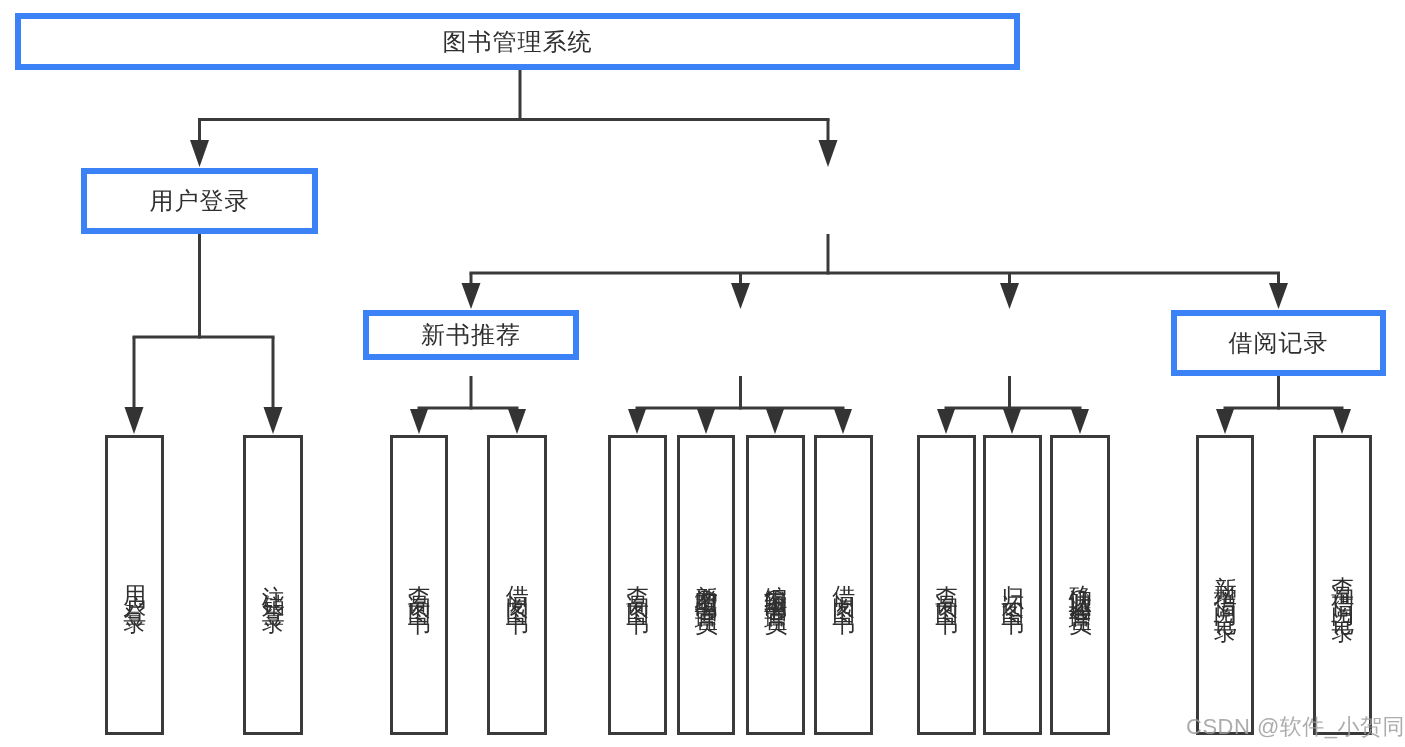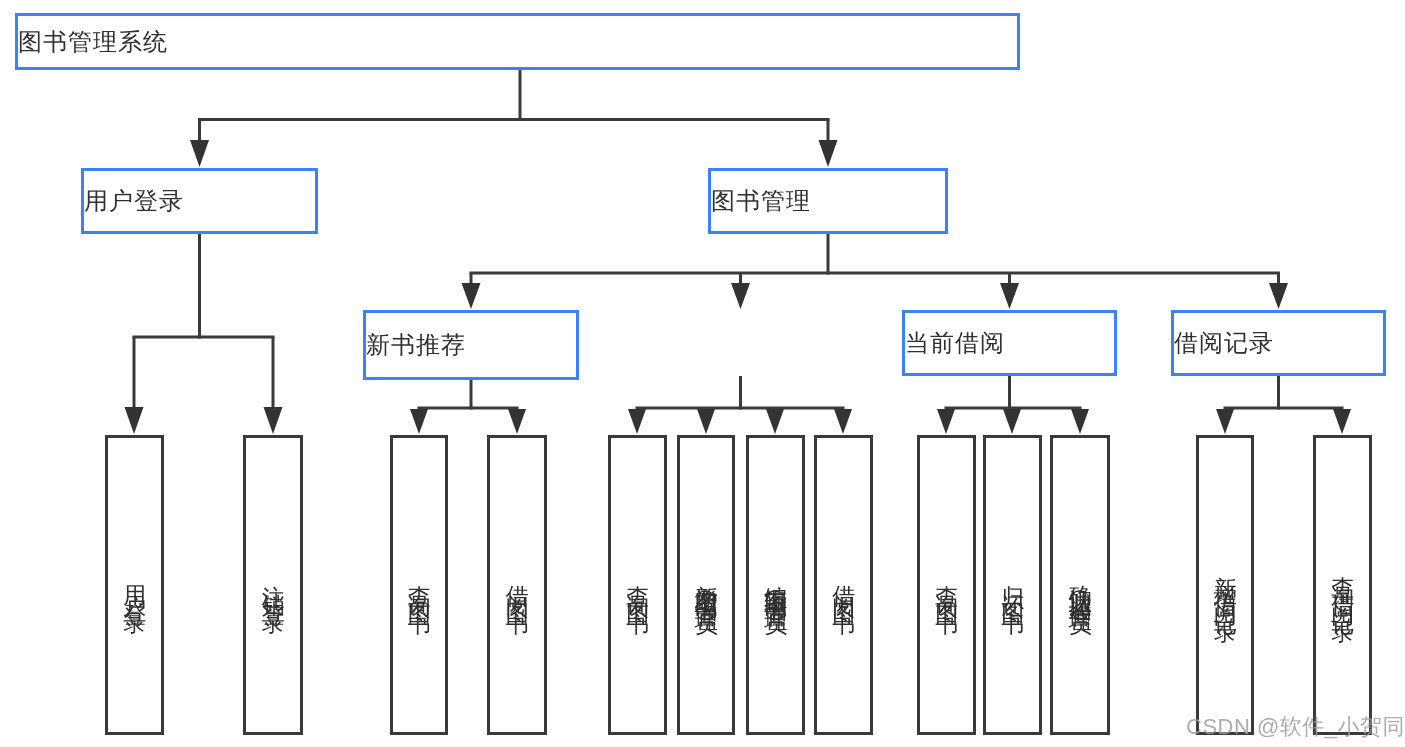--- a/index.html
+++ b/index.html
@@ -14,25 +14,25 @@
   }
   #connector-layer {
     position: absolute;
     left: 0; top: 0;
     width: 1405px; height: 747px;
     z-index: 1;
   }
   .hbox {
     position: absolute;
     box-sizing: border-box;
-    border: 3px solid #3b82f6;
+    border: 6px solid #3b82f6;
     background: #ffffff;
     display: flex;
     align-items: center;
-    justify-content: flex-start;
+    justify-content: center;
     font-size: 24px;
     letter-spacing: 1px;
     z-index: 2;
     font-family: Liberation Mono, monospace;
   }
   .vbox {
     position: absolute;
     top: 435px;
     height: 300px;
     box-sizing: border-box;
@@ -47,21 +47,21 @@
     letter-spacing: 9px;
     line-height: 1.1;
     z-index: 2;
   }
   .vbox.long { letter-spacing: 4px; }
 
   
   #n-root           { left: 15px;   top: 13px;  width: 1005px; height: 57px; }
   #n-user-login     { left: 81px;   top: 168px; width: 237px;  height: 66px; }
   #n-book-mgmt      { left: 708px;  top: 168px; width: 240px;  height: 66px; }
-  #n-new-book-rec   { left: 363px;  top: 310px; width: 216px;  height: 70px; }
+  #n-new-book-rec   { left: 363px;  top: 310px; width: 216px;  height: 50px; }
   #n-book-borrow    { left: 633px;  top: 310px; width: 215px;  height: 66px; }
   #n-current-borrow { left: 902px;  top: 310px; width: 215px;  height: 66px; }
   #n-borrow-records { left: 1171px; top: 310px; width: 215px;  height: 66px; }
 
   #l-user-login  { left: 105px;  width: 59px; }
   #l-logout      { left: 243px;  width: 60px; }
   #l-nbr-query   { left: 390px;  width: 58px; }
   #l-nbr-borrow  { left: 487px;  width: 60px; }
   #l-bb-query    { left: 608px;  width: 59px; }
   #l-bb-add      { left: 677px;  width: 58px; }
@@ -144,30 +144,24 @@
     </g>
   </svg>
 
   <div id="n-root" class="hbox">
     <span>图书管理系统</span>
   </div>
 
   <div id="n-user-login" class="hbox">
     <span>用户登录</span>
   </div>
-  <div id="n-book-mgmt" class="hbox">
-    <span>图书管理</span>
-  </div>
 
   <div id="n-new-book-rec" class="hbox">
     <span>新书推荐</span>
   </div>
-  <div id="n-current-borrow" class="hbox">
-    <span>当前借阅</span>
-  </div>
   <div id="n-borrow-records" class="hbox">
     <span>借阅记录</span>
   </div>
 
   <div id="l-user-login" class="vbox">
     <span>用户登录</span>
   </div>
   <div id="l-logout" class="vbox">
     <span>注销登录</span>
   </div>

